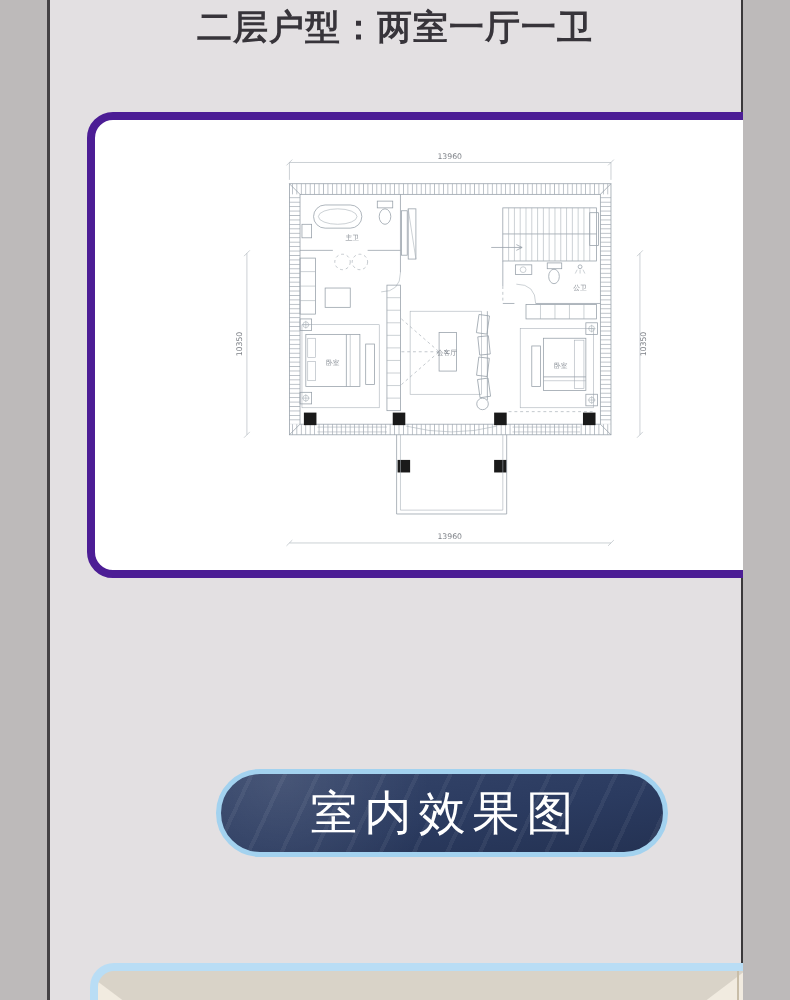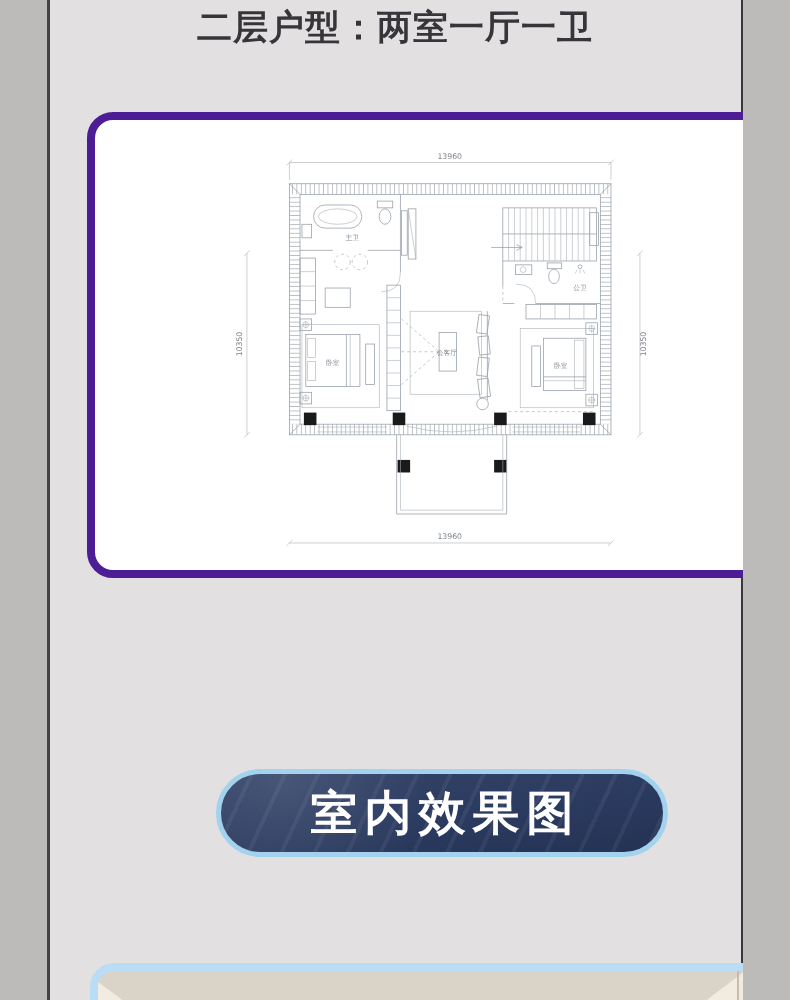--- a/index.html
+++ b/index.html
@@ -34,21 +34,21 @@
       radial-gradient(circle at 14% 8%, rgba(255,255,255,0.10), rgba(255,255,255,0) 38%),
       linear-gradient(172deg,#344469 0%,#2b3b60 55%,#243253 100%);
     display:flex;align-items:center;justify-content:center;overflow:hidden;
   }
   .banner::before{
     content:"";position:absolute;inset:0;
     background:repeating-linear-gradient(115deg,
       rgba(255,255,255,0) 0 26px, rgba(255,255,255,0.055) 26px 30px);
   }
   .banner .banner-label{
-    position:relative;z-index:1;color:#ffffff;font-size:47px;font-weight:700;
+    position:relative;z-index:1;color:#ffffff;font-size:47px;font-weight:400;
     letter-spacing:7px;padding-left:7px;white-space:nowrap;
   }
 
   .photo-card{
     position:absolute;left:43px;top:963px;width:703px;height:80px;
     box-sizing:border-box;border:8px solid #b9ddf5;border-bottom:none;
     border-radius:24px 24px 0 0;overflow:hidden;background:#d9d3c8;
   }
   .photo-inner{position:absolute;inset:0;overflow:hidden;}
   .beam{position:absolute;}

